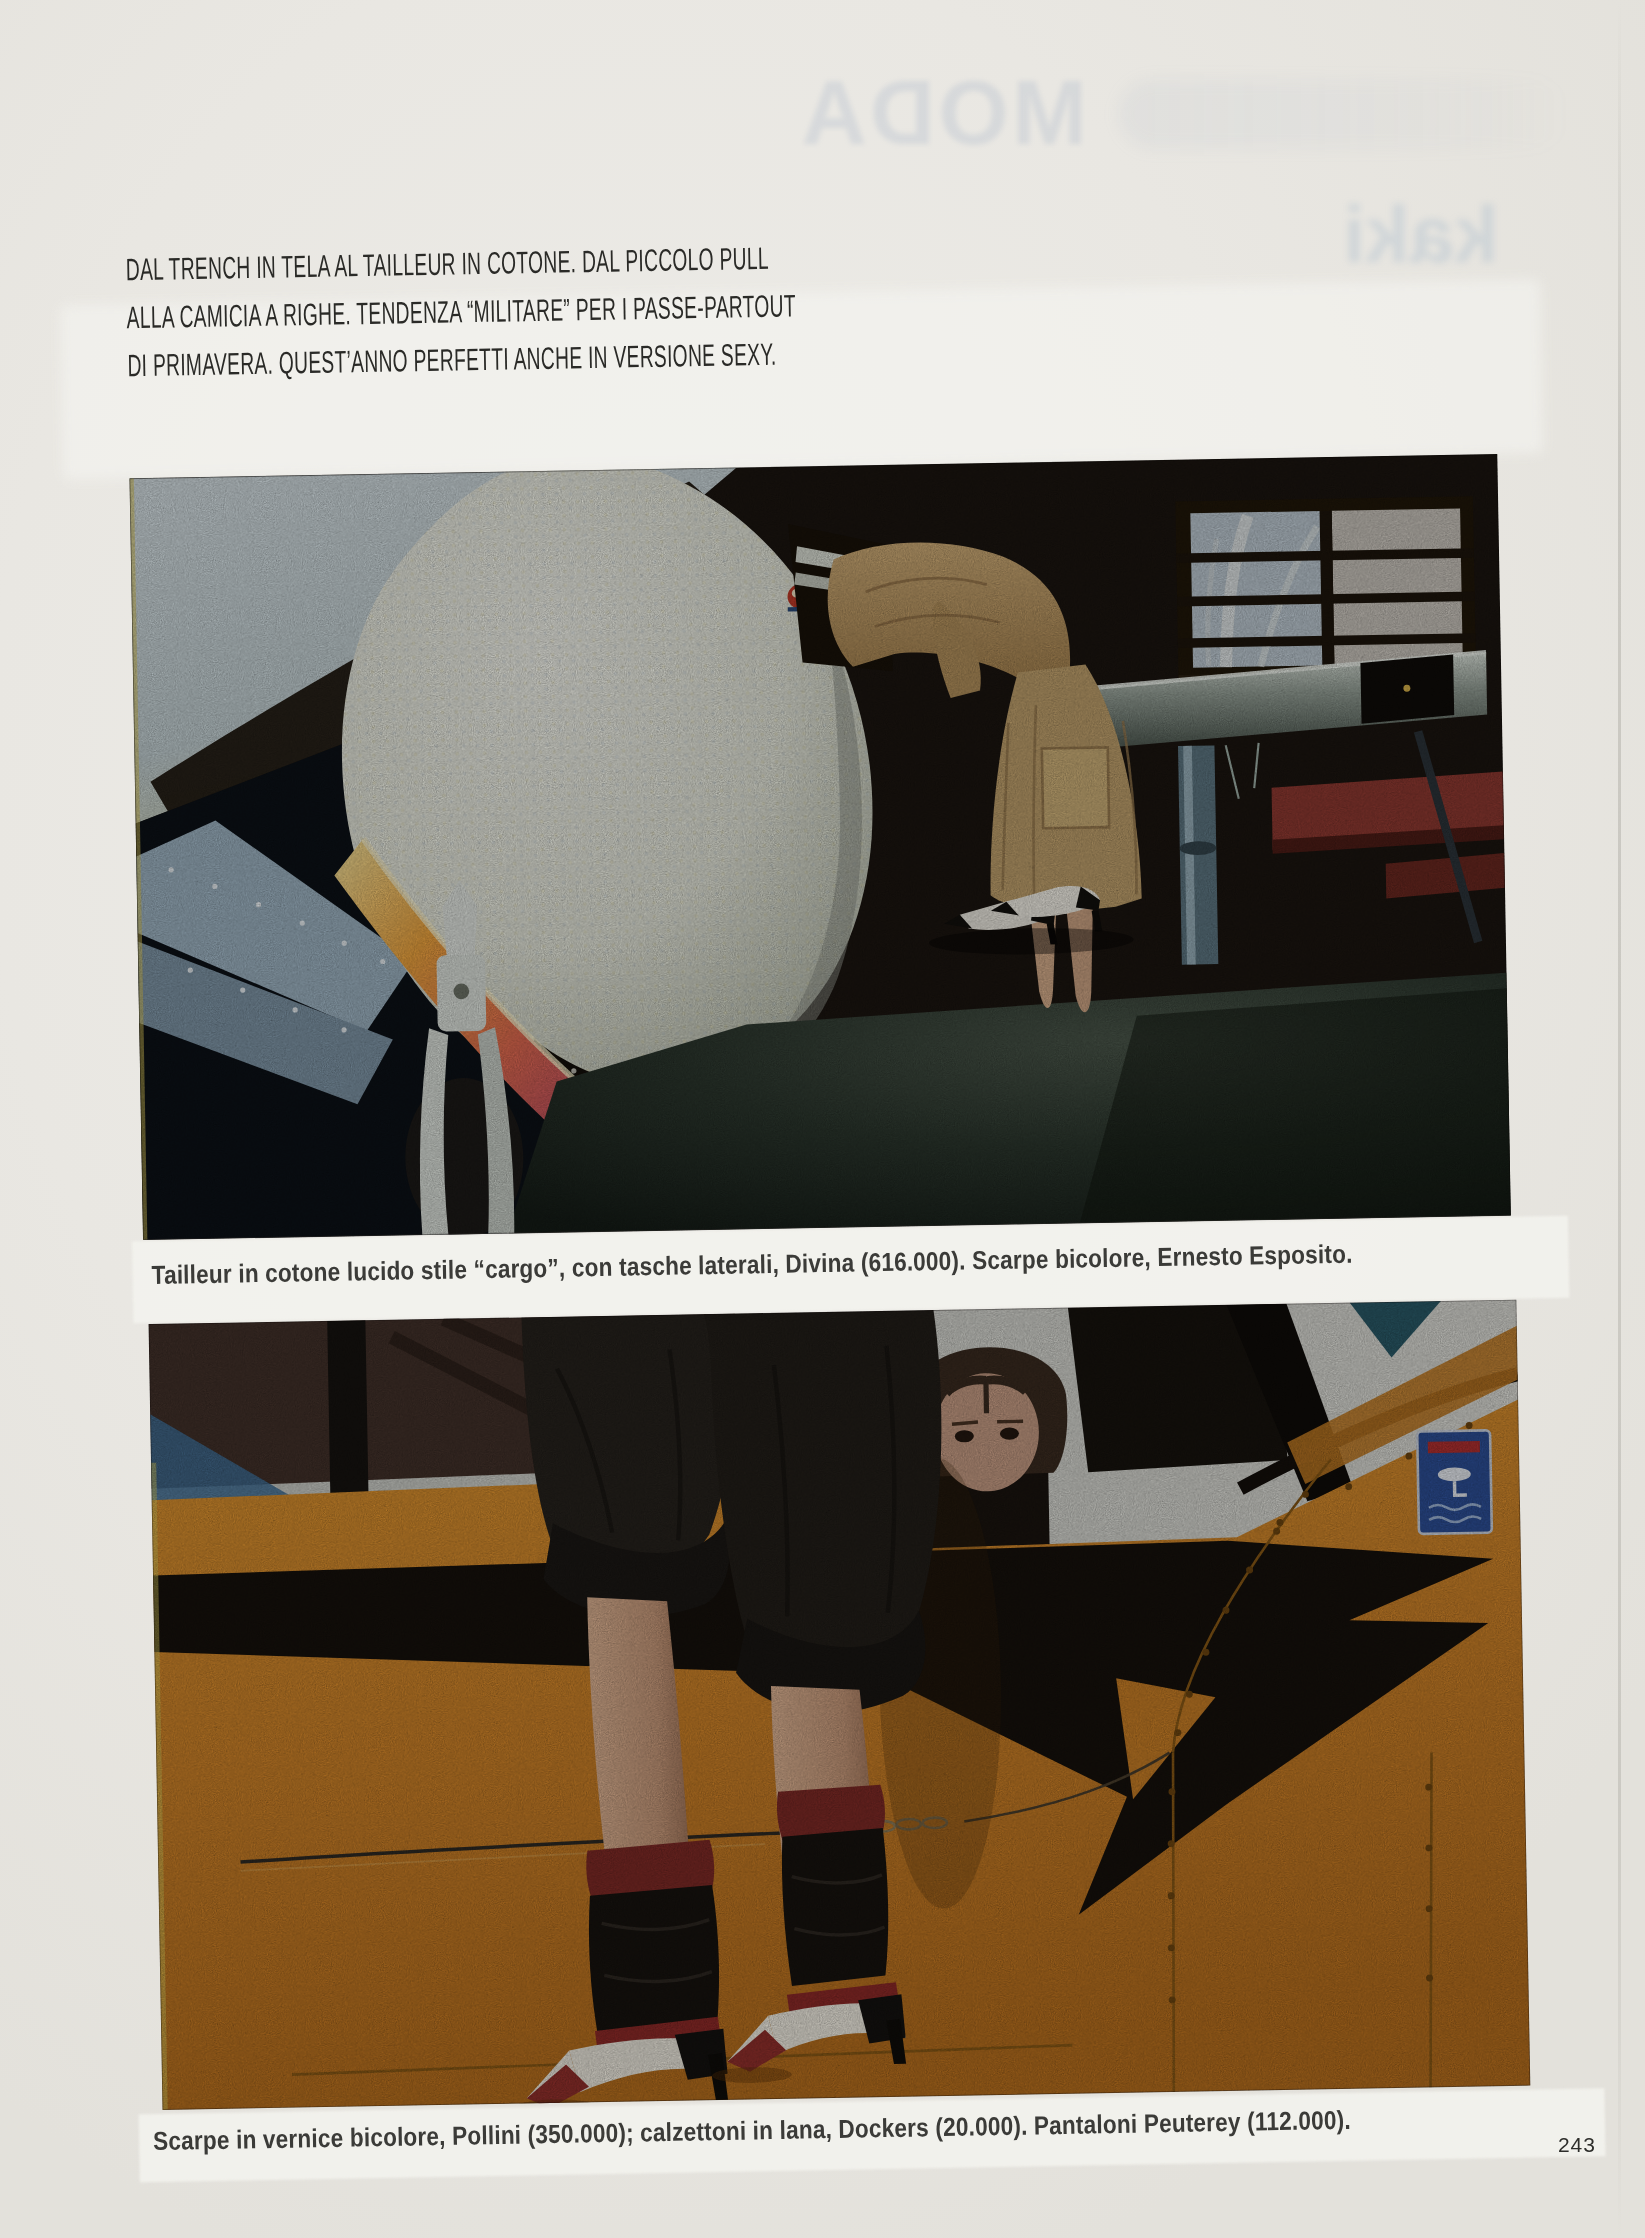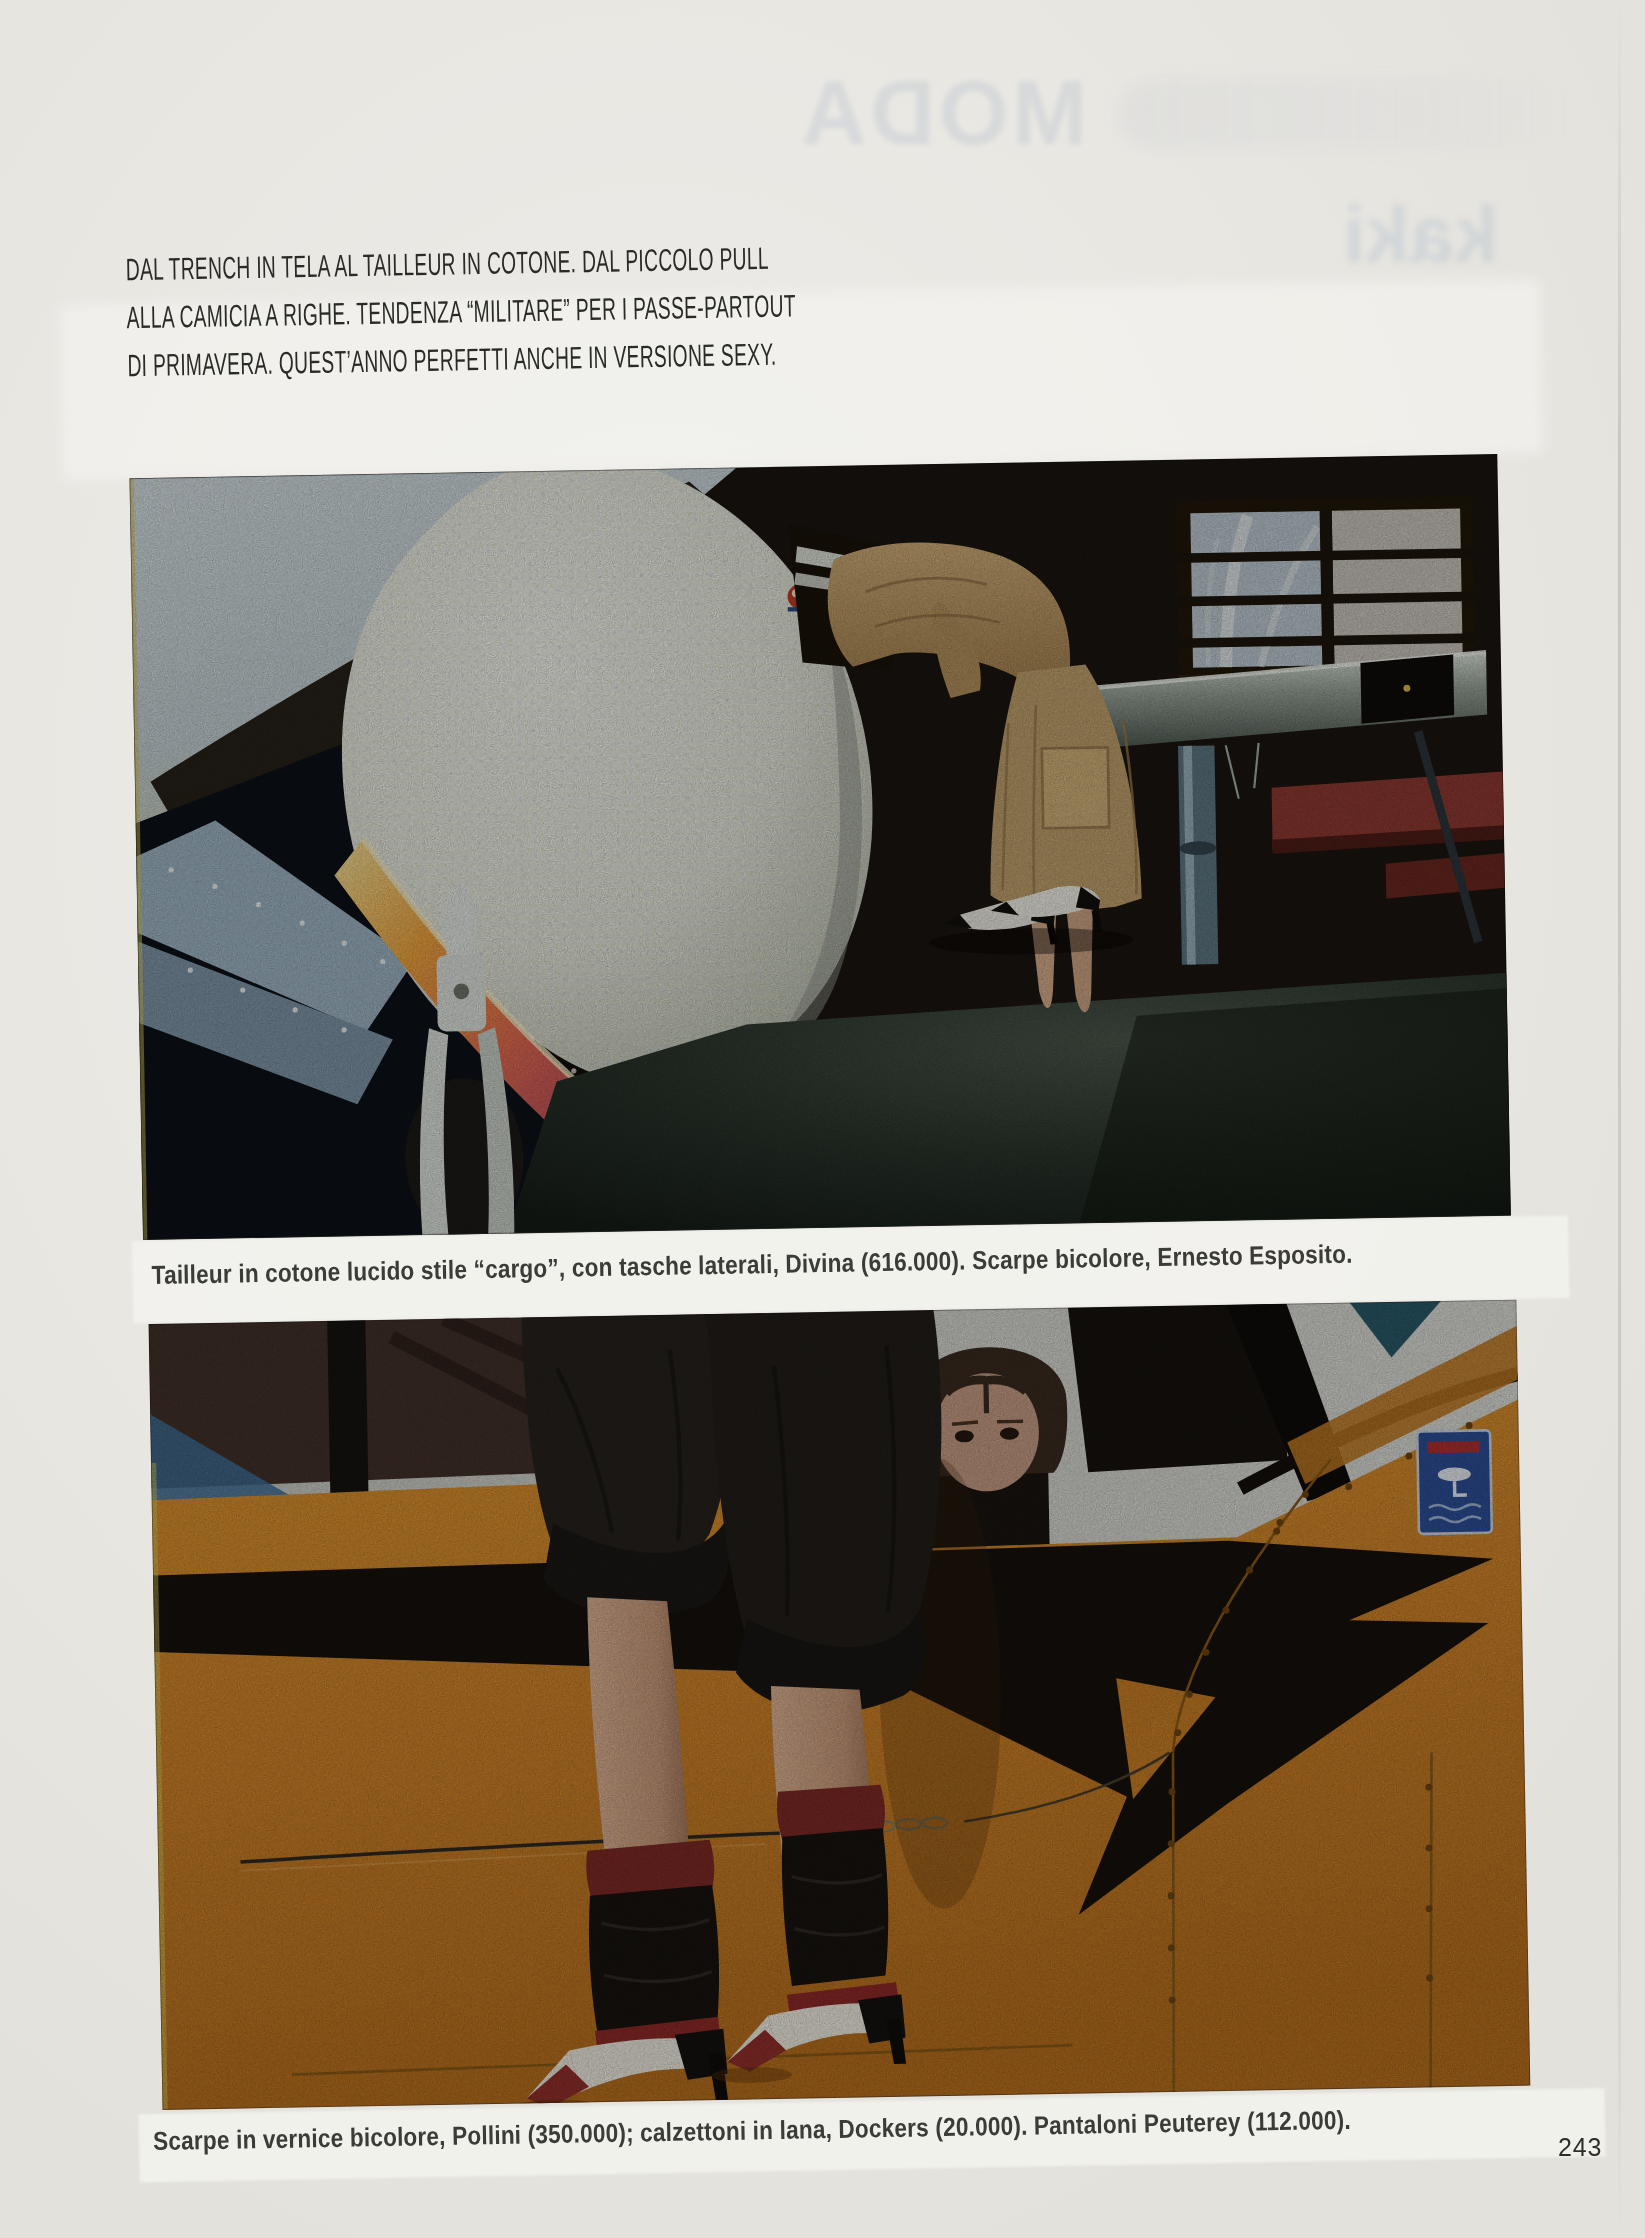--- a/index.html
+++ b/index.html
@@ -25,21 +25,21 @@
   .glare-band{position:absolute;left:75px;top:292px;width:1480px;height:174px;
     background:rgba(246,246,243,0.55);filter:blur(6px);border-radius:7px;}
   .photo{position:absolute;display:block;}
   .caption-strip{position:absolute;background:rgba(243,243,239,0.85);filter:blur(0.9px);}
   .strip1{left:130px;top:1229px;width:1436px;height:82px;}
   .strip2{left:121px;top:2102px;width:1466px;height:68px;}
   .caption{position:absolute;color:#3b3b38;font-weight:bold;font-size:26px;white-space:nowrap;
     transform:scaleX(0.87);transform-origin:left top;letter-spacing:0.2px;}
   .cap1{left:149px;top:1248px;}
   .cap2{left:135px;top:2114px;}
-  .pageno{position:absolute;left:1558px;top:2133px;font-size:25px;color:#2d2d2a;letter-spacing:0.9px;}
+  .pageno{position:absolute;left:1558px;top:2133px;font-size:21px;color:#2d2d2a;letter-spacing:0.9px;}
 </style>
 </head>
 <body>
 
 <div class="page">
 
   <div class="bleed bleed-moda">MODA</div>
   <div class="bleed-blob"></div>
   <div class="bleed bleed-kaki">kaki</div>
 

